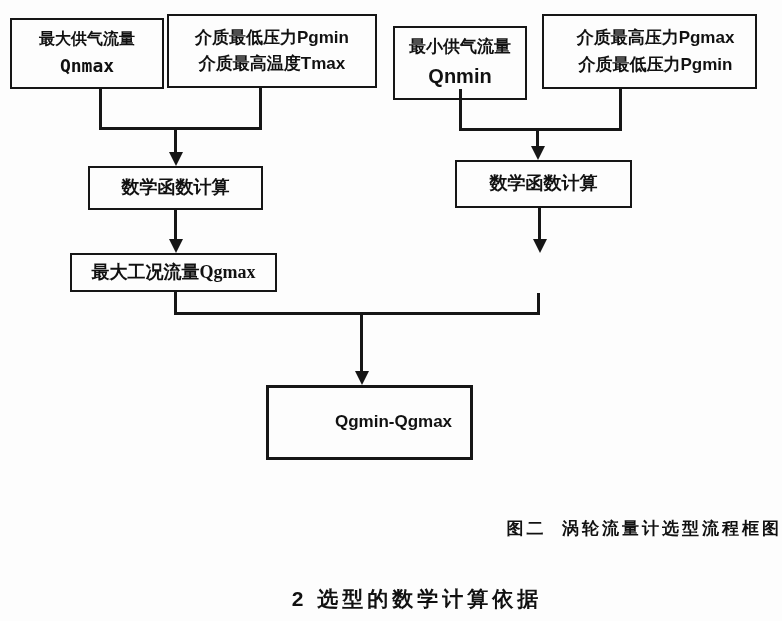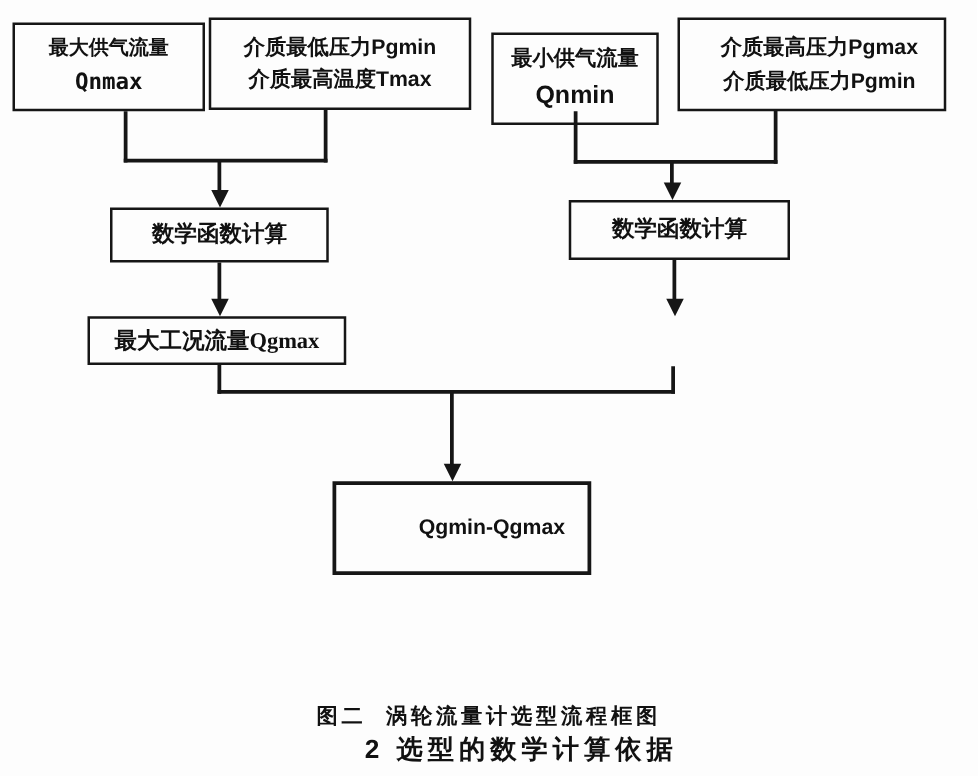--- a/index.html
+++ b/index.html
@@ -65,26 +65,25 @@
   #h-a1 { left: 169px; top: 152px; }
   #h-a2 { left: 531px; top: 146px; }
   #h-a3 { left: 169px; top: 239px; }
   #h-a4 { left: 533px; top: 239px; }
   #h-a5 { left: 355px; top: 371px; }
   
   .caption {
     position: absolute;
     left: 0; top: 517px;
     width: 782px;
-    text-align: center;
+    text-align: right;
     font-size: 17px;
     font-weight: 700;
     letter-spacing: 3px;
     white-space: pre;
-    margin-top: 44px;
   }
   .heading {
     position: absolute;
     left: 26px; top: 585px;
     width: 782px;
     text-align: center;
     font-size: 21px;
     font-weight: 700;
     letter-spacing: 4px;
     white-space: pre;

